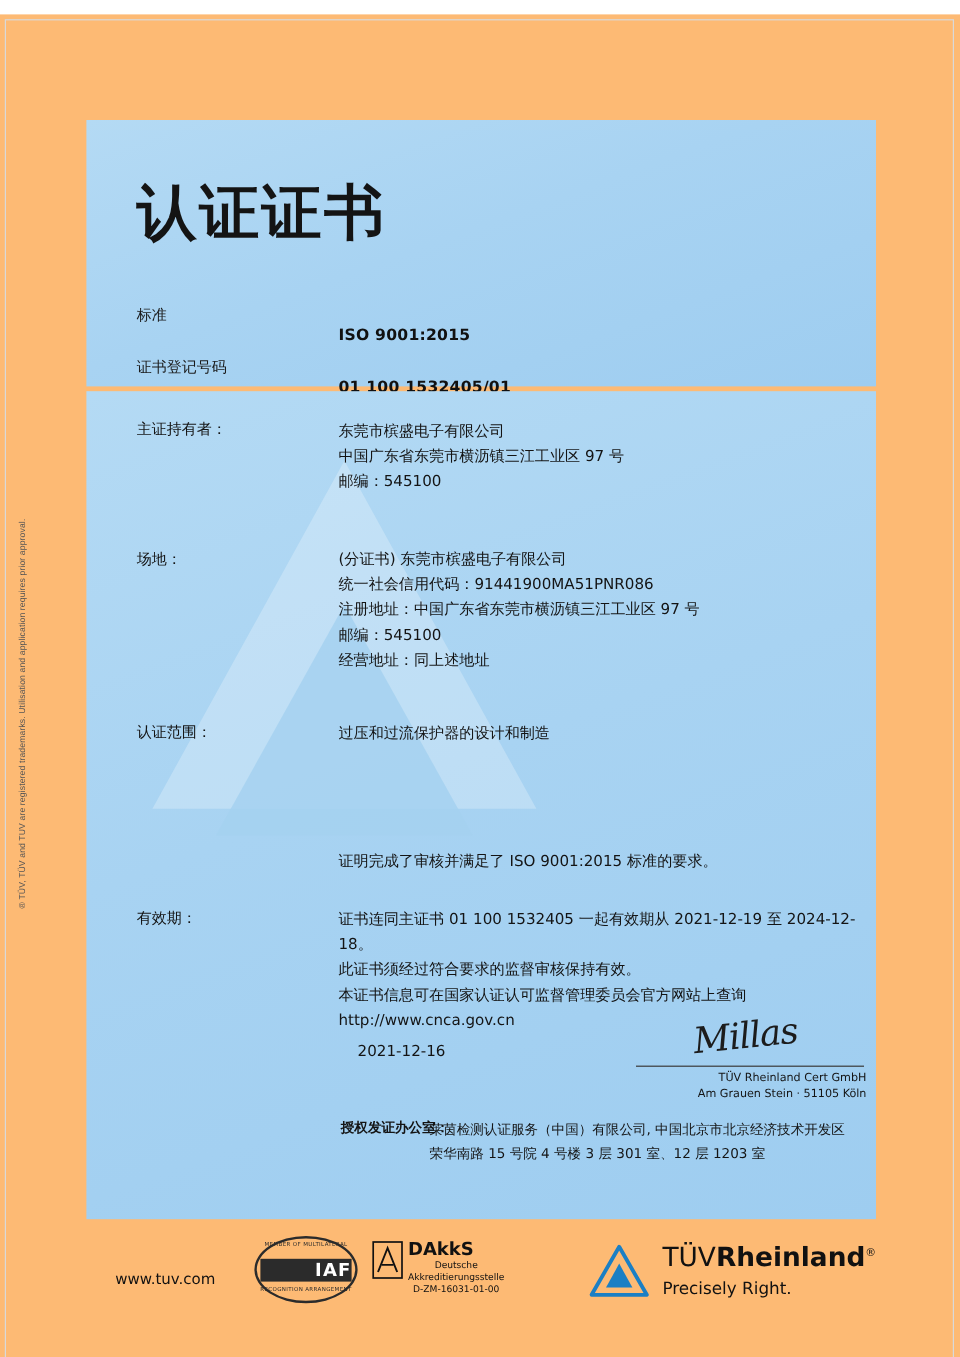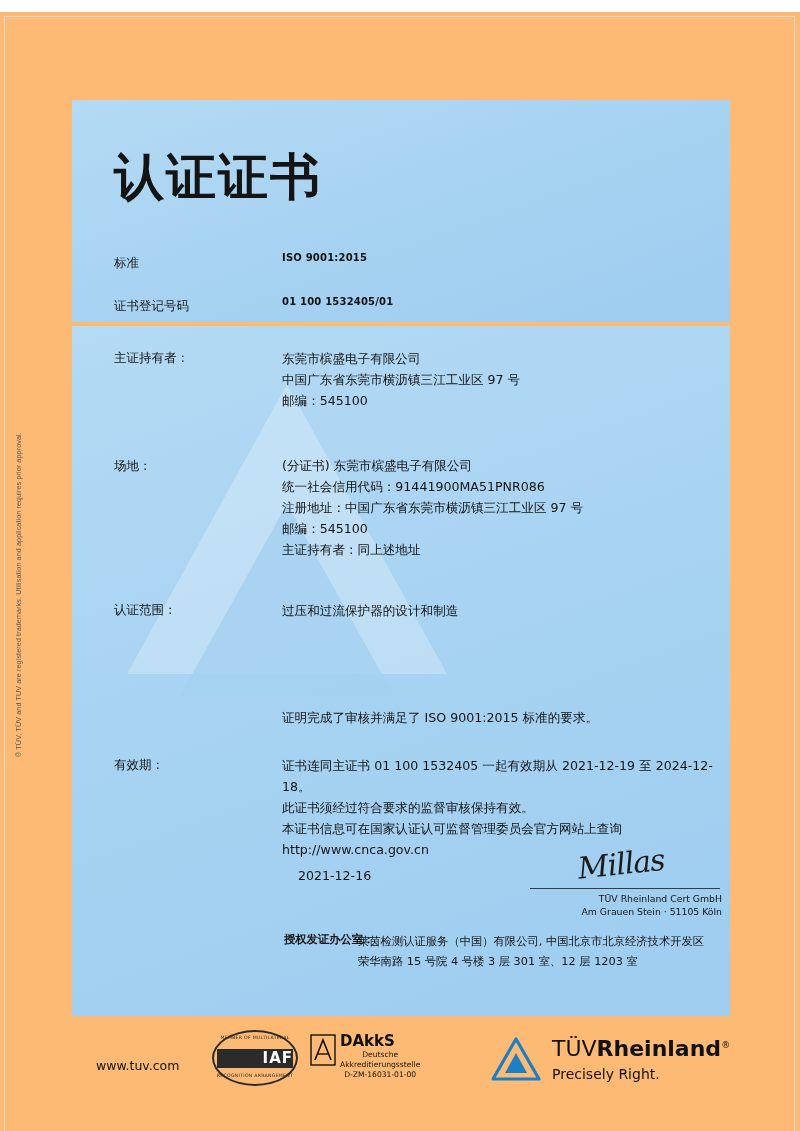--- a/index.html
+++ b/index.html
@@ -95,25 +95,26 @@
     font-family: "DejaVu Sans", "Liberation Sans", sans-serif;
   }
   .hdr-label {
     position: absolute;
     font-size: 12.5px;
     color: #1a1a1a;
     font-family: "DejaVu Sans", "Liberation Sans", sans-serif;
   }
   .hdr-value {
     position: absolute;
-    font-size: 10px;
+    font-size: 13px;
     font-weight: bold;
     color: #111;
     font-family: "DejaVu Sans", "Liberation Sans", sans-serif;
     letter-spacing: 0.2px;
+    margin-top: 20px;
   }
 
   #label-standard  { left: 114px; top: 243px; }
   #value-standard  { left: 282px; top: 240px; }
   #label-regno     { left: 114px; top: 286px; }
   #value-regno     { left: 282px; top: 284px; }
 
   
   .body-label {
     position: absolute;
@@ -349,21 +350,21 @@
     <div>中国广东省东莞市横沥镇三江工业区 97 号</div>
     <div>邮编：545100</div>
   </div>
 
   <div id="label-site" class="body-label">场地：</div>
   <div id="value-site" class="body-value">
     <div>(分证书) 东莞市槟盛电子有限公司</div>
     <div>统一社会信用代码：91441900MA51PNR086</div>
     <div>注册地址：中国广东省东莞市横沥镇三江工业区 97 号</div>
     <div>邮编：545100</div>
-    <div>主证持有者：同上述地址</div>
+    <div>经营地址：同上述地址</div>
   </div>
 
   <div id="label-scope" class="body-label">认证范围：</div>
   <div id="value-scope" class="body-value">
     <div>过压和过流保护器的设计和制造</div>
   </div>
 
   <div id="statement" class="body-value">
     <div>证明完成了审核并满足了 ISO 9001:2015 标准的要求。</div>
   </div>

